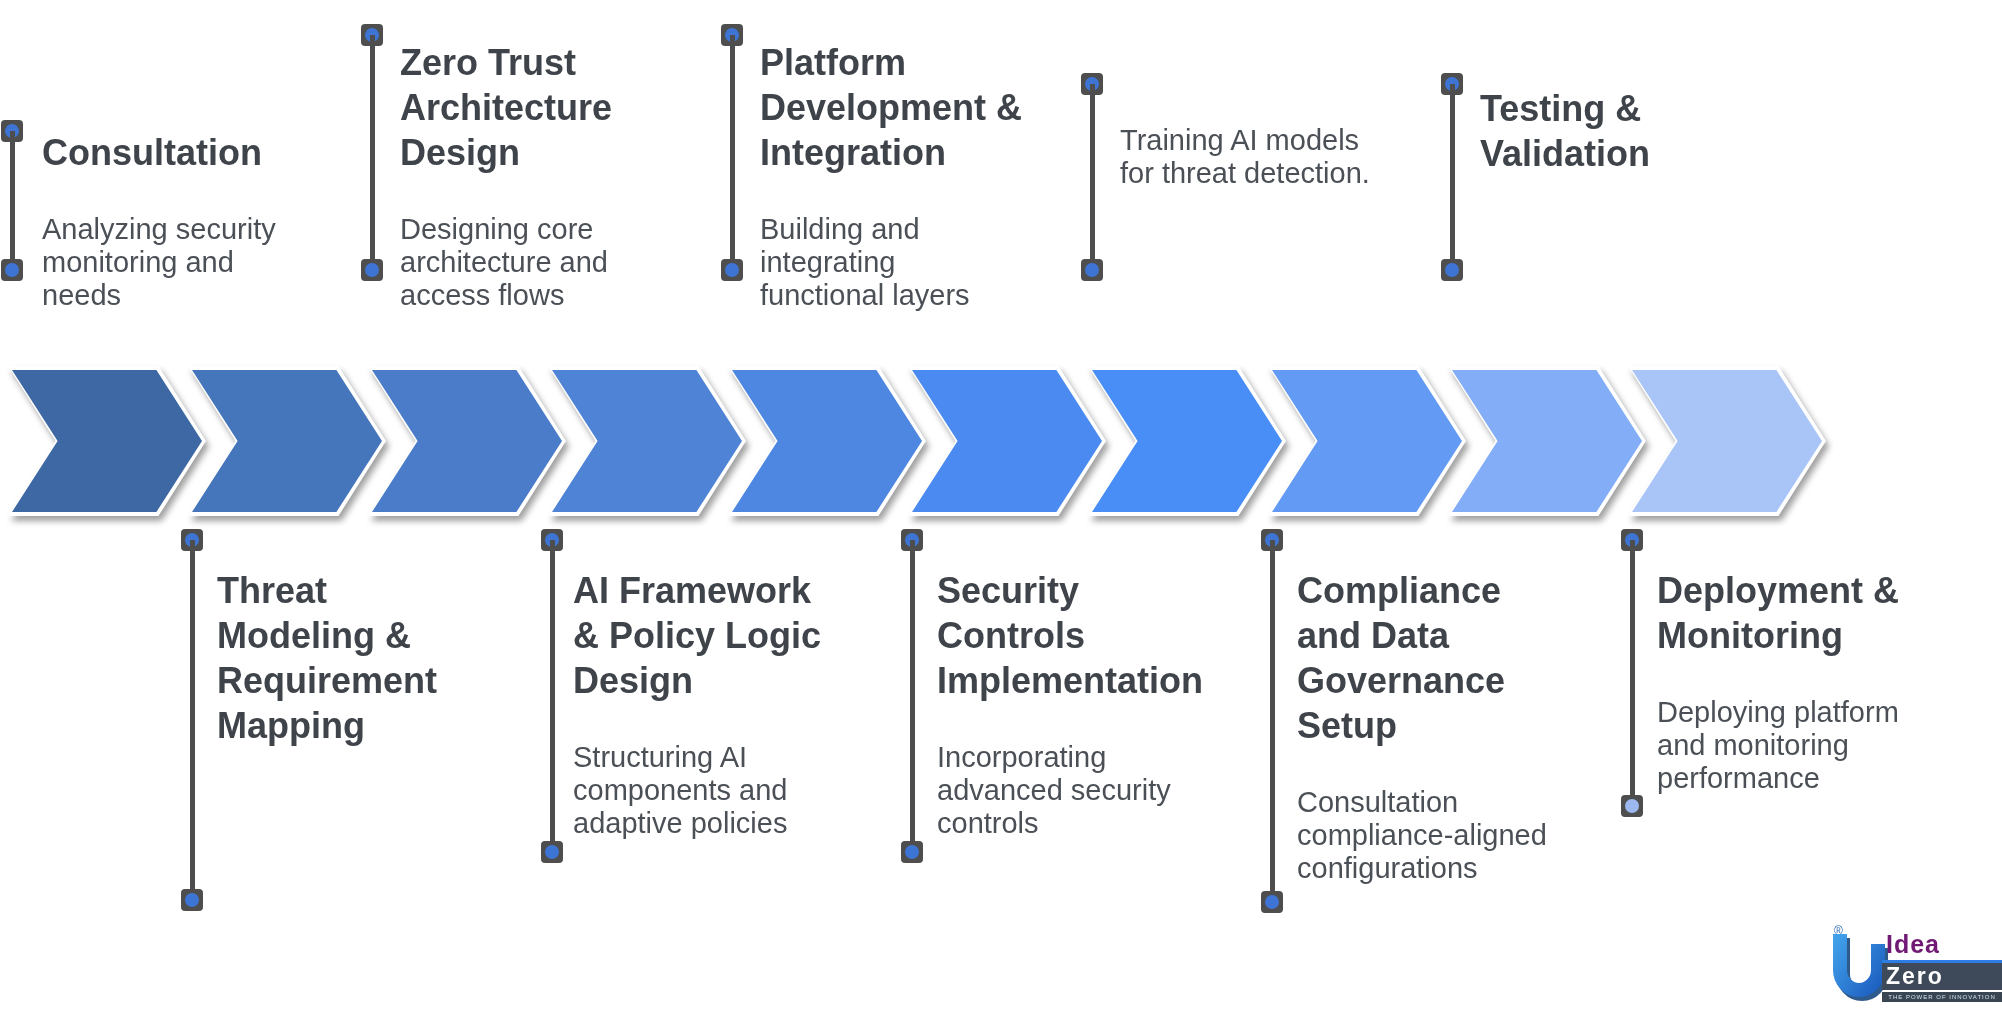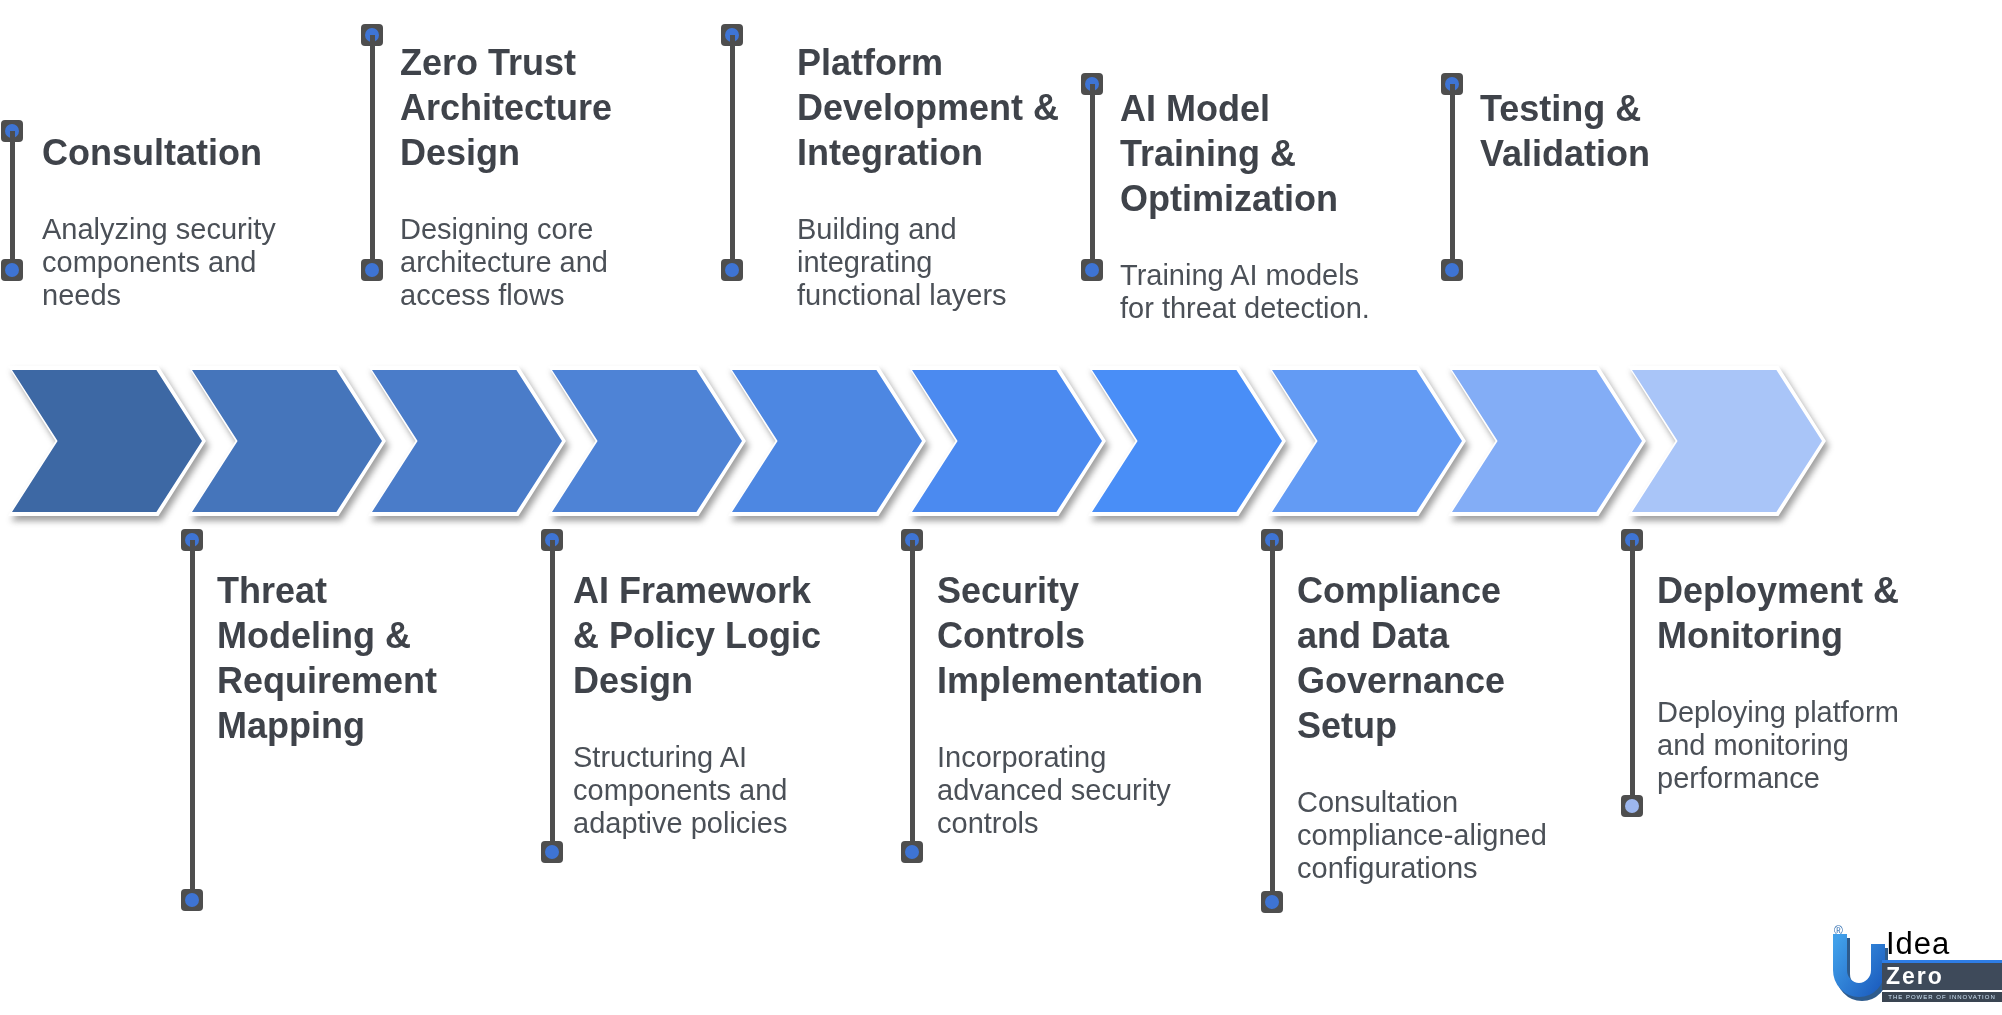--- a/index.html
+++ b/index.html
@@ -27,37 +27,37 @@
   .marker::after{content:"";position:absolute;inset:4px;background:var(--dot);border-radius:50%;}
   .vline{position:absolute;width:5px;background:#4e4e4e;}
 
   .txt{position:absolute;width:312px;}
   .title{margin:0;font-size:36px;font-weight:700;color:#3f434a;line-height:45px;white-space:pre-line;}
   .desc{margin:38px 0 0 0;font-size:29px;font-weight:400;color:#4b5057;line-height:33px;white-space:pre-line;}
 
   
   .t1 .m-top{left:1px;top:120px}   .t1 .vline{left:10px;top:131px;height:139px}   .t1 .m-bot{left:1px;top:259px}   .t1 .txt{left:42px;top:130px}
   .t2 .m-top{left:361px;top:24px}  .t2 .vline{left:370px;top:35px;height:235px}   .t2 .m-bot{left:361px;top:259px} .t2 .txt{left:400px;top:40px}
-  .t3 .m-top{left:721px;top:24px}  .t3 .vline{left:730px;top:35px;height:235px}   .t3 .m-bot{left:721px;top:259px} .t3 .txt{left:797px;top:40px}
+  .t3 .m-top{left:721px;top:24px}  .t3 .vline{left:730px;top:35px;height:235px}   .t3 .m-bot{left:721px;top:259px} .t3 .txt{left:760px;top:40px}
   .t4 .m-top{left:1081px;top:73px} .t4 .vline{left:1090px;top:84px;height:186px}  .t4 .m-bot{left:1081px;top:259px}.t4 .txt{left:1120px;top:86px}
   .t5 .m-top{left:1441px;top:73px} .t5 .vline{left:1450px;top:84px;height:186px}  .t5 .m-bot{left:1441px;top:259px}.t5 .txt{left:1480px;top:86px}
 
   
   .b1 .m-top{left:181px;top:529px} .b1 .vline{left:190px;top:540px;height:360px}  .b1 .m-bot{left:181px;top:889px} .b1 .txt{left:217px;top:568px}
   .b2 .m-top{left:541px;top:529px} .b2 .vline{left:550px;top:540px;height:312px}  .b2 .m-bot{left:541px;top:841px} .b2 .txt{left:573px;top:568px}
   .b3 .m-top{left:901px;top:529px} .b3 .vline{left:910px;top:540px;height:312px}  .b3 .m-bot{left:901px;top:841px} .b3 .txt{left:937px;top:568px}
   .b4 .m-top{left:1261px;top:529px}.b4 .vline{left:1270px;top:540px;height:362px} .b4 .m-bot{left:1261px;top:891px}.b4 .txt{left:1297px;top:568px}
   .b5 .m-top{left:1621px;top:529px}.b5 .vline{left:1630px;top:540px;height:266px} .b5 .m-bot{left:1621px;top:795px}.b5 .txt{left:1657px;top:568px}
 
   
   .logo{position:absolute;left:1828px;top:924px;width:178px;height:90px;}
   .logo-u{position:absolute;left:0;top:2px;}
   .logo-reg{position:absolute;left:6px;top:0;font-size:12px;color:#2f6db0;}
   .logo-textcol{position:absolute;left:54px;top:6px;width:120px;}
-  .logo-idea{font-size:31px;font-weight:400;color:#000000;letter-spacing:1px;padding-left:4px;line-height:28px;}
+  .logo-idea{font-size:25px;font-weight:700;color:#701a75;letter-spacing:1px;padding-left:4px;line-height:28px;}
   .logo-usher{
     margin-top:2px;background:#3e4a5a;border-top:3px solid #2e7de5;color:#ffffff;
     font-size:23px;font-weight:700;letter-spacing:2px;line-height:27px;padding-left:4px;
   }
   .logo-tagline{
     margin-top:2px;background:#3a4552;color:#cfe3f5;font-size:6px;letter-spacing:1px;
     line-height:10px;text-align:center;white-space:nowrap;overflow:hidden;
   }
 </style>
 </head>
@@ -116,21 +116,21 @@
       </div>
     </div>
 
   <div class="ms t1">
     <span class="marker m-top"></span>
     <span class="vline"></span>
     <span class="marker m-bot"></span>
     <div class="txt">
         <h3 class="title">Consultation</h3>
     <p class="desc">Analyzing security
-components and
+monitoring and
 needs</p>
       </div>
   </div>
 
   <div class="ms t2">
     <span class="marker m-top"></span>
     <span class="vline"></span>
     <span class="marker m-bot"></span>
     <div class="txt">
         <h3 class="title">Zero Trust
@@ -154,23 +154,20 @@
 integrating
 functional layers</p>
       </div>
   </div>
 
   <div class="ms t4">
     <span class="marker m-top"></span>
     <span class="vline"></span>
     <span class="marker m-bot"></span>
     <div class="txt">
-        <h3 class="title">AI Model
-Training &amp;
-Optimization</h3>
     <p class="desc">Training AI models
 for threat detection.</p>
       </div>
   </div>
 
   <div class="ms t5">
     <span class="marker m-top"></span>
     <span class="vline"></span>
     <span class="marker m-bot"></span>
     <div class="txt">

